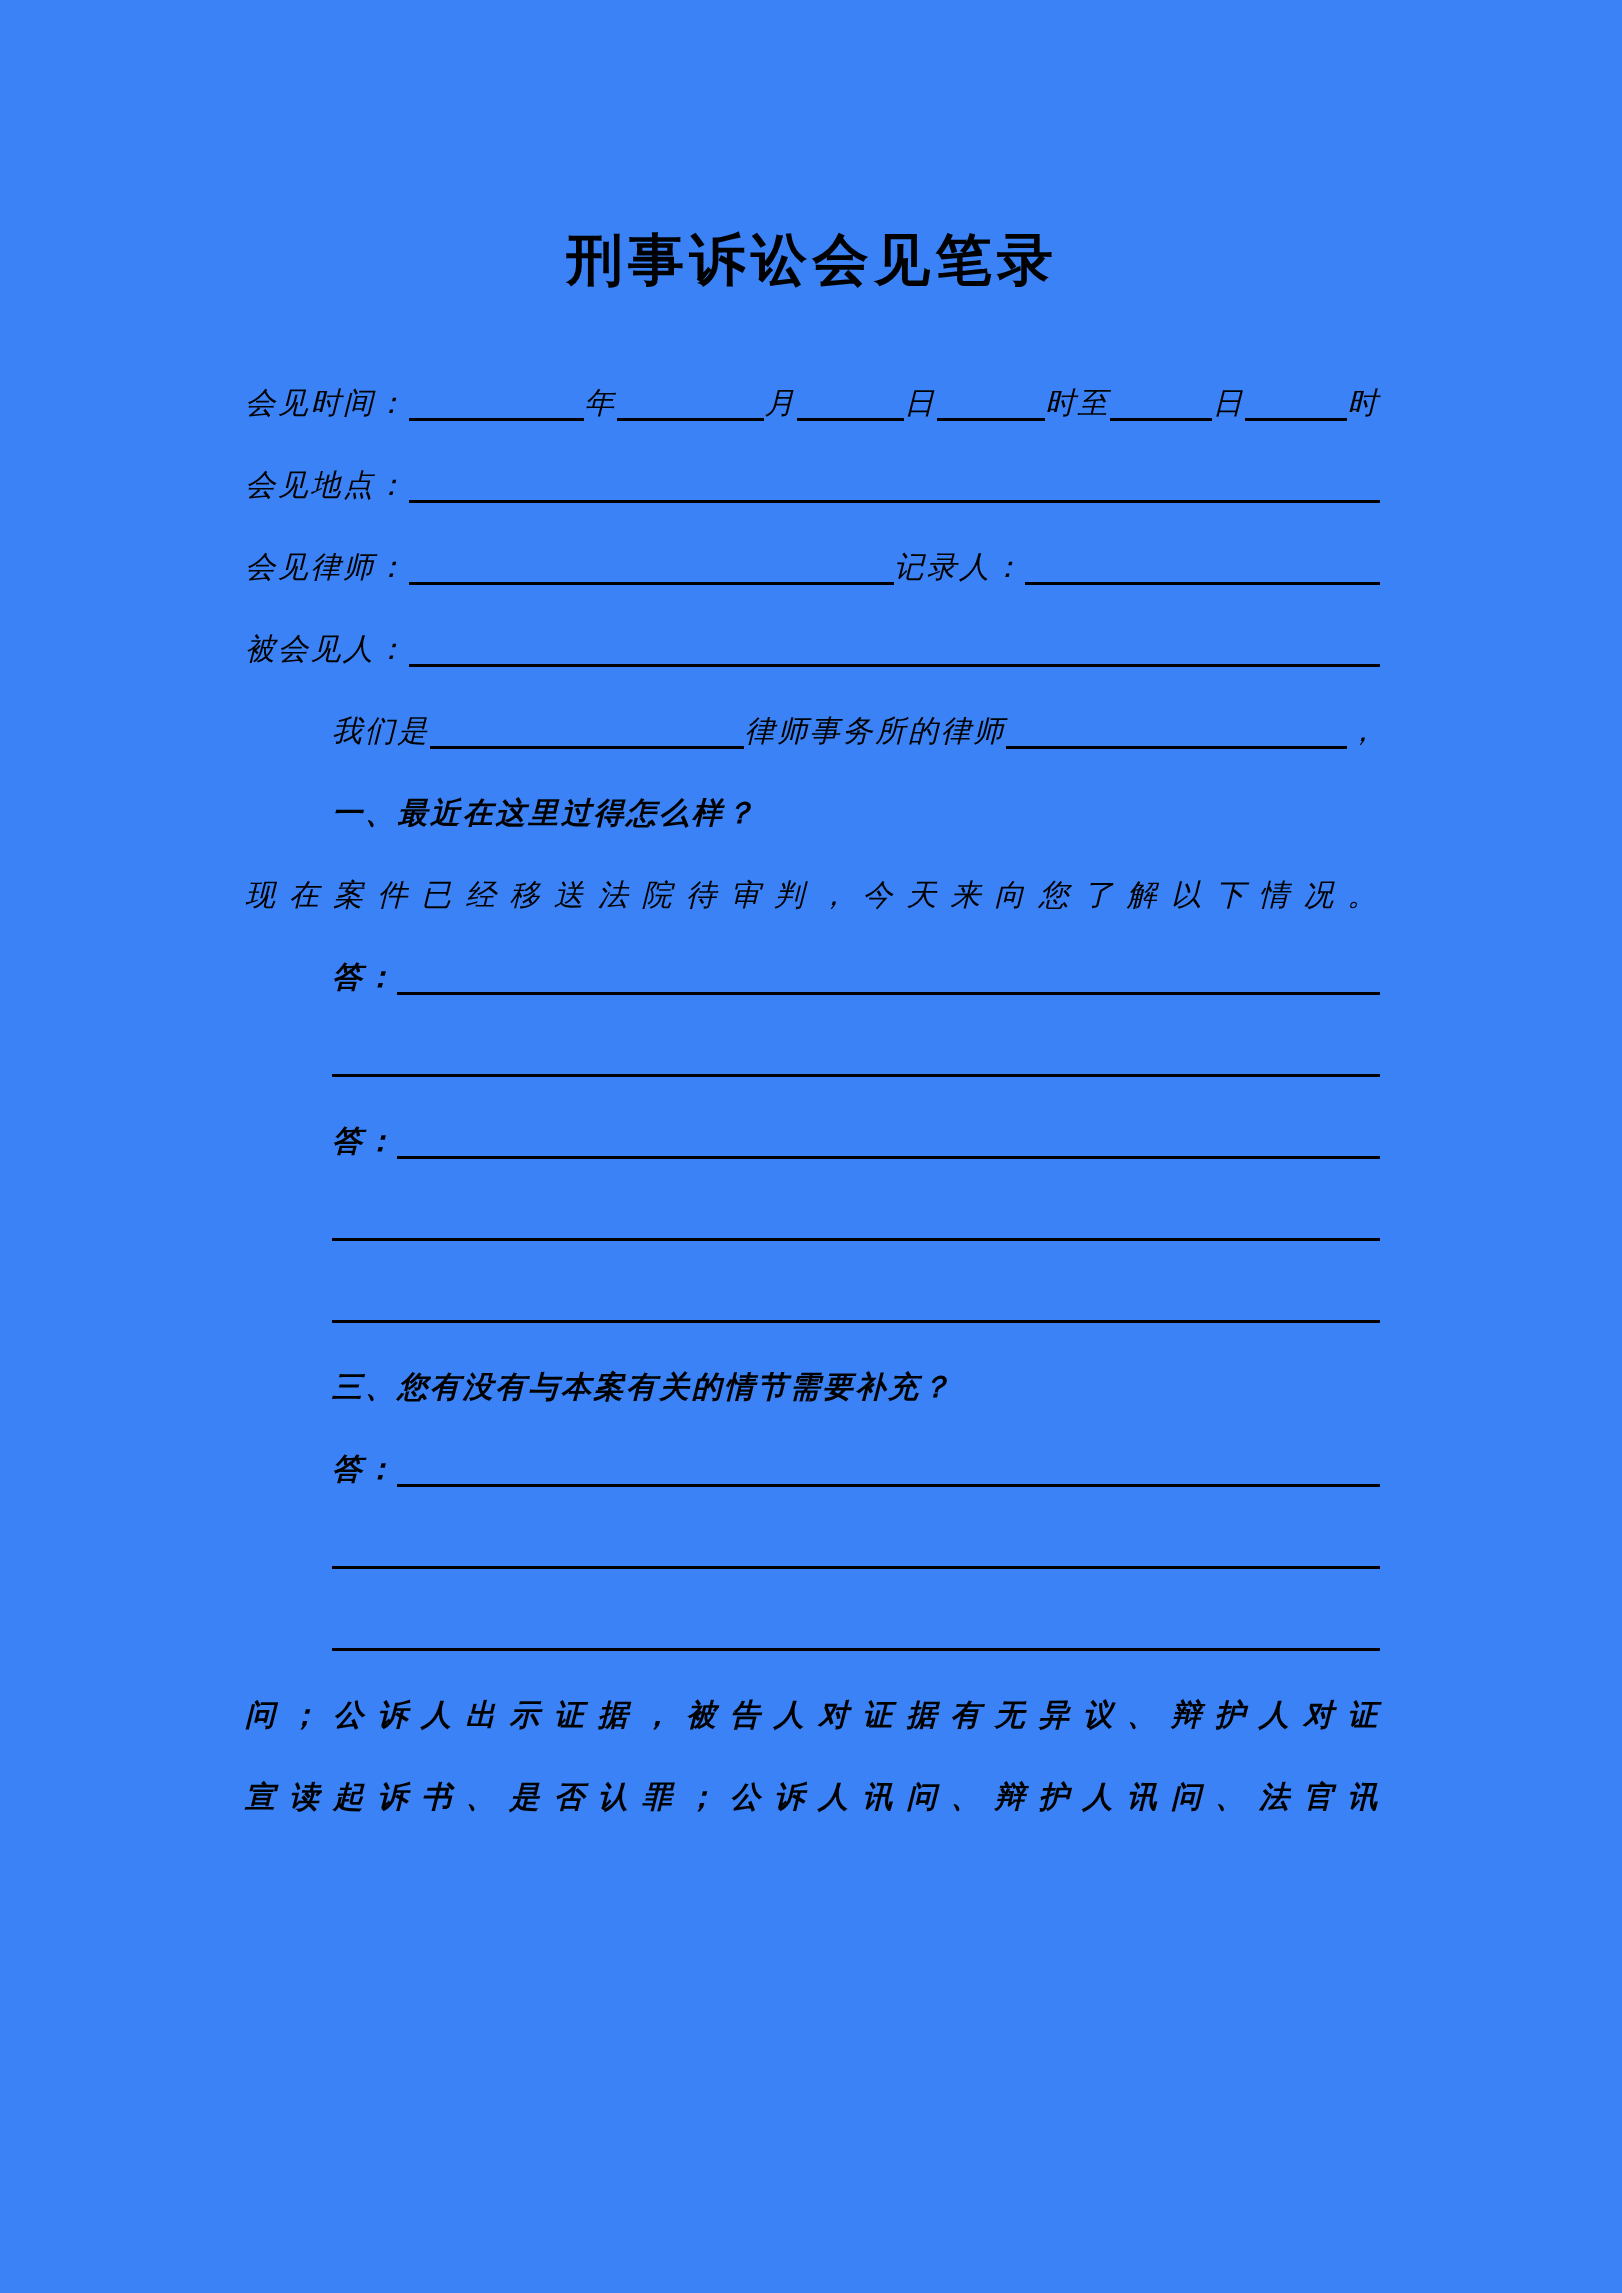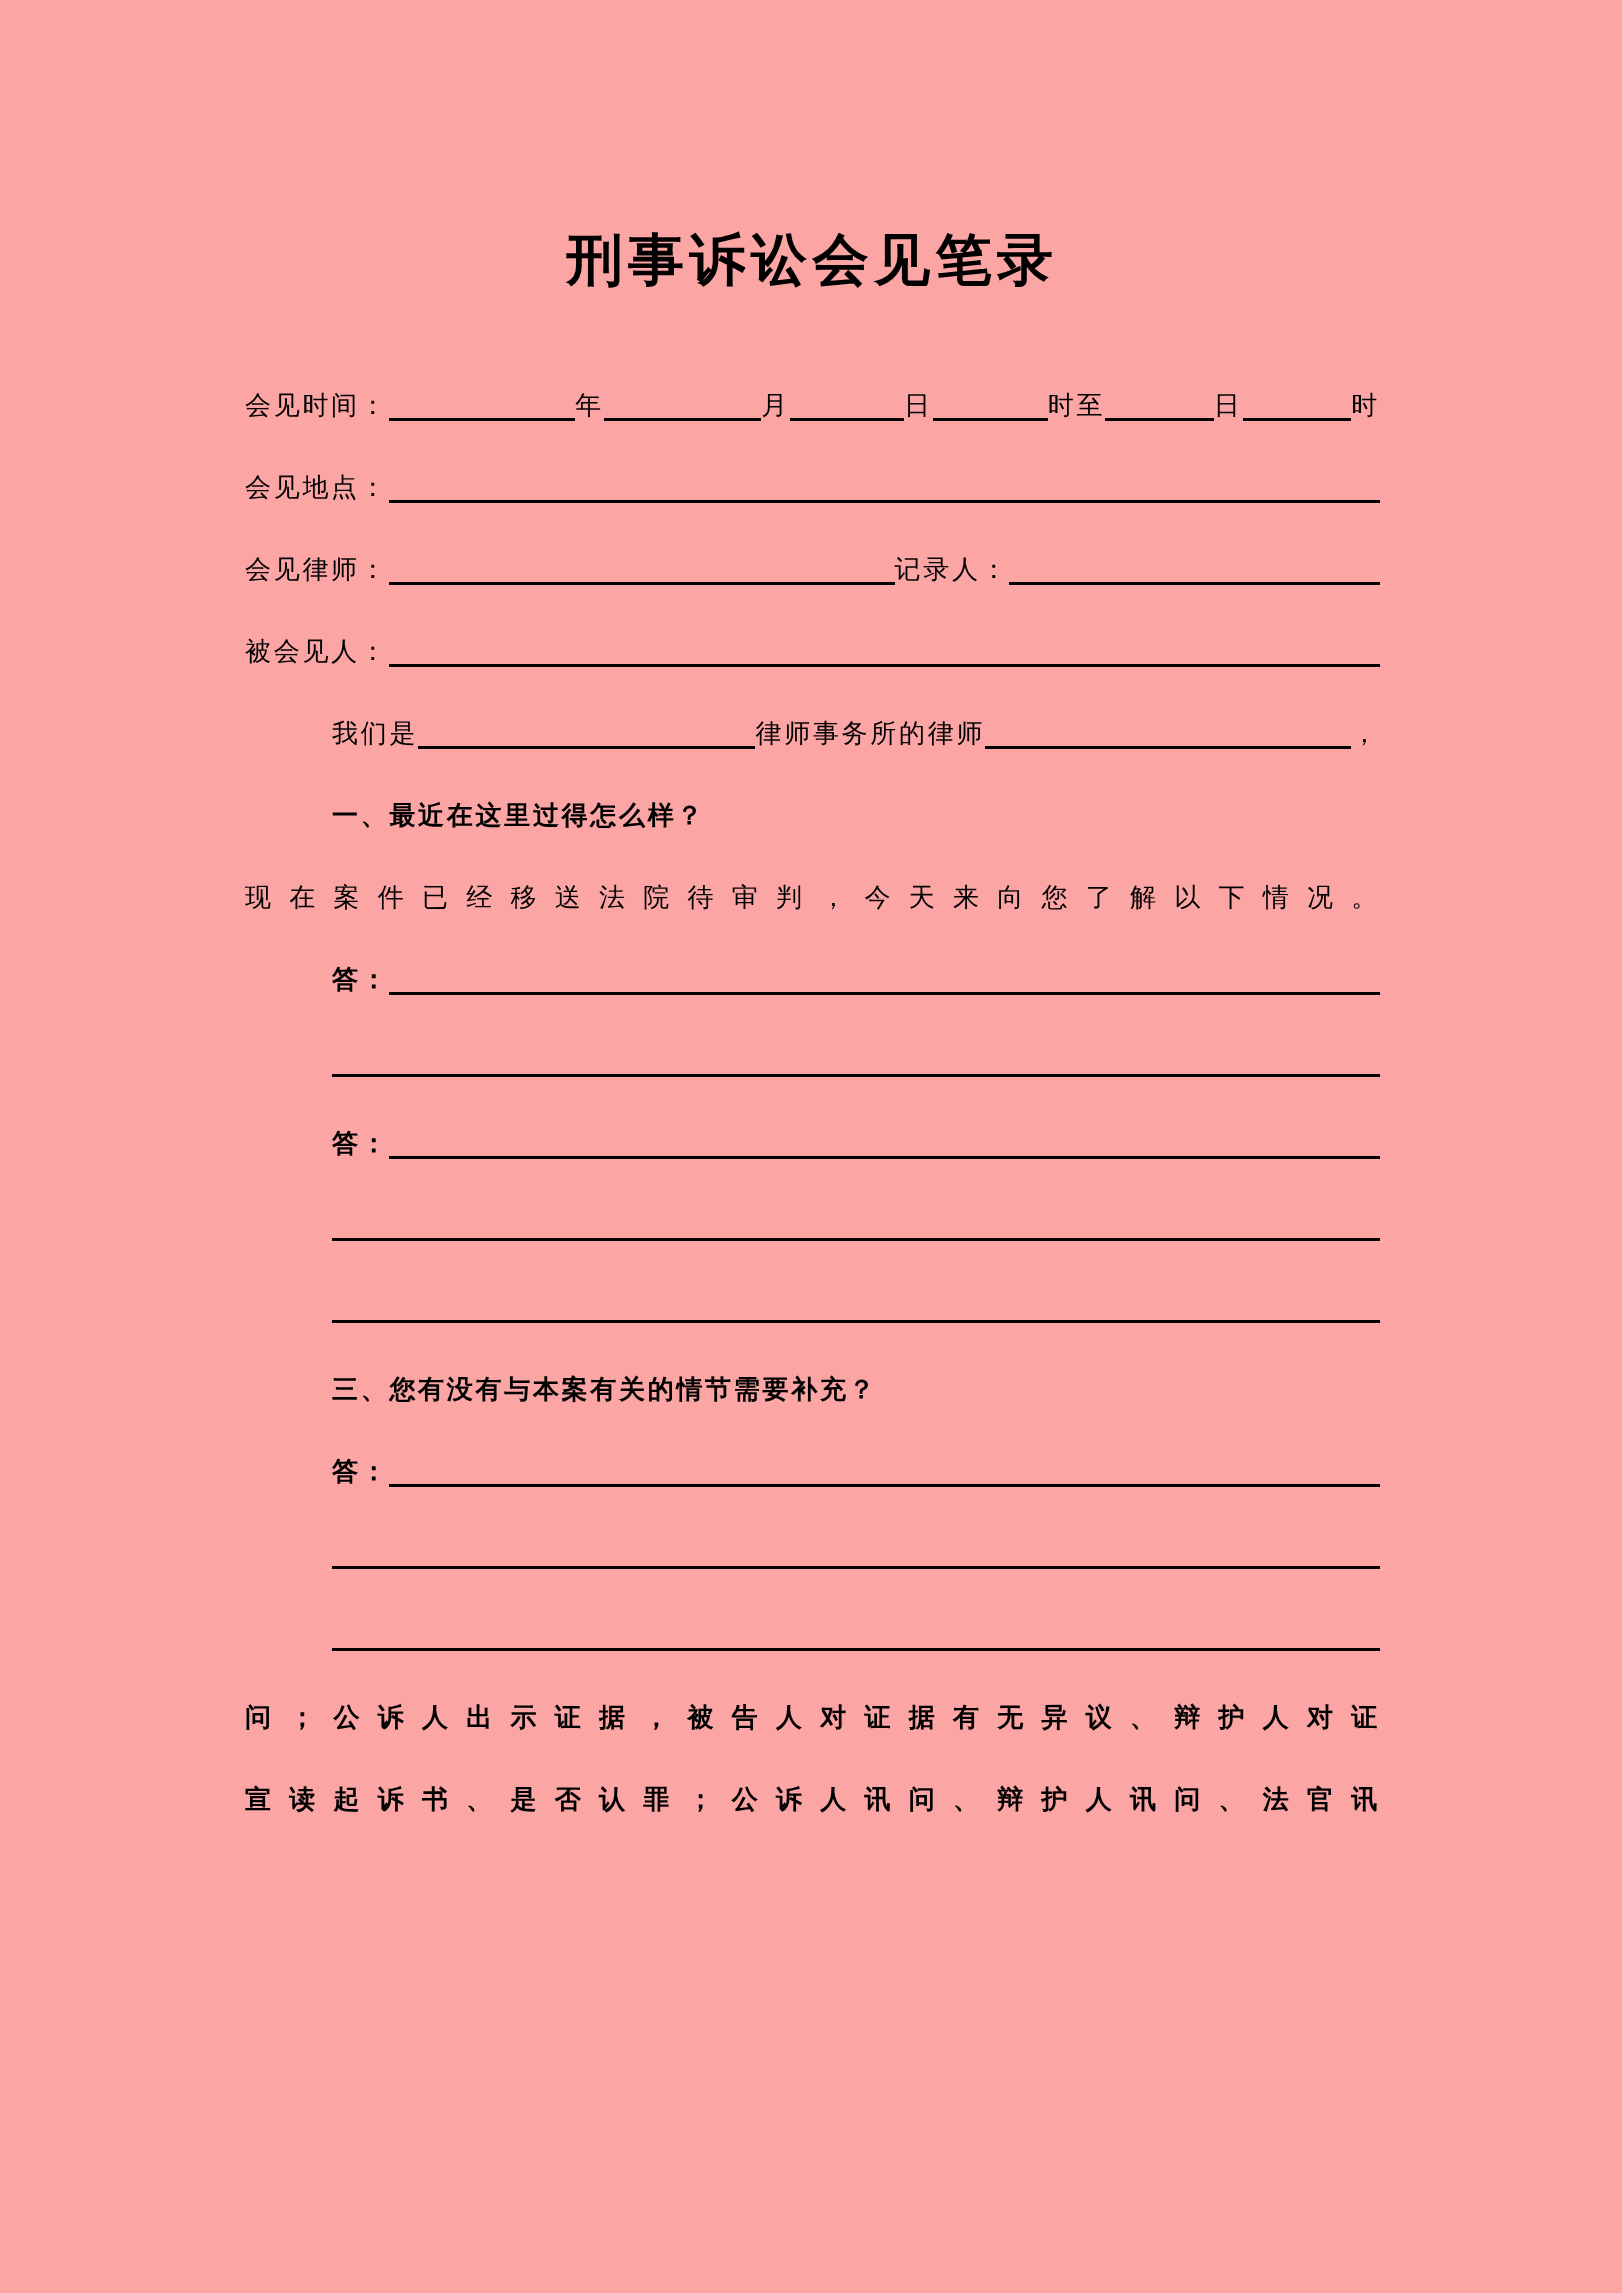--- a/index.html
+++ b/index.html
@@ -1,41 +1,42 @@
 <!DOCTYPE html>
 <html style="font-size:14.5px"><head>
 <meta charset="utf-8">
 <style>
   * { margin: 0; padding: 0; box-sizing: border-box; }
   html, body { background: #e8e8e8; }
   .page {
     width: 1623px; height: 2294px;
-    background: #fca5a5;
+    background: #3b82f6;
     color: #000000;
     font-family: "DejaVu Serif", "Liberation Serif", serif;
     overflow: hidden;
   }
   .content { padding: 0 243px 0 245px; }
   .title {
     height: 339px;
     padding-top: 230px;
     text-align: center;
     font-size: 56px;
     font-weight: 700;
     letter-spacing: 5.5px;
     line-height: 1.05;
     white-space: nowrap;
   }
   .row {
     height: 82px;
     display: flex;
     align-items: flex-end;
-    font-size: 26px;
+    font-size: 30px;
     letter-spacing: 2.7px;
     line-height: 1.1;
+    font-style: italic;
   }
   .row.indent { padding-left: 87px; }
   .row.bold { font-weight: 700; }
   .t { white-space: nowrap; padding-bottom: 1.8px; }
   .bl {
     display: block;
     height: 12.7px;
     border-bottom: 3.6px solid #000000;
   }
   .blankline {

